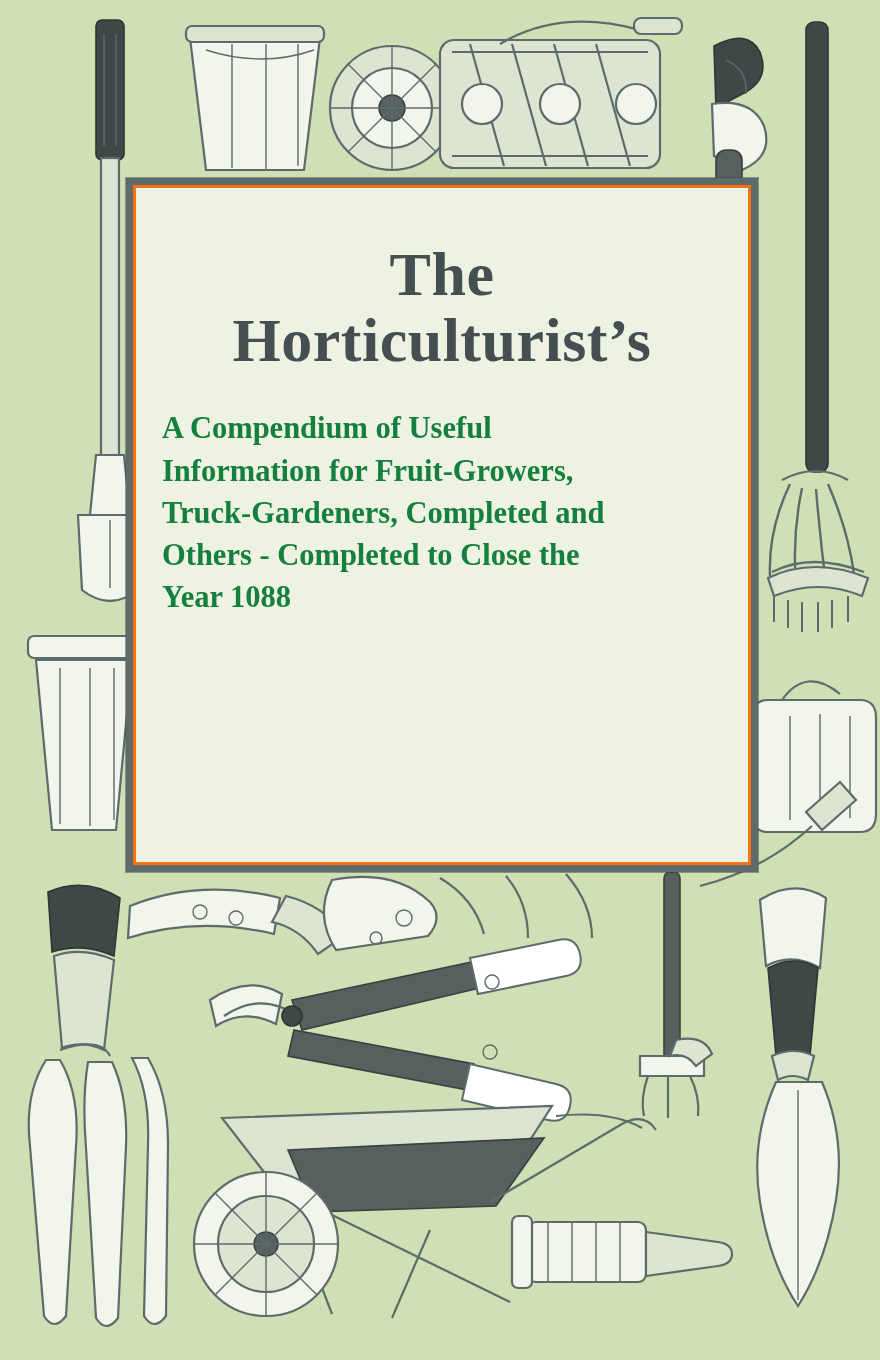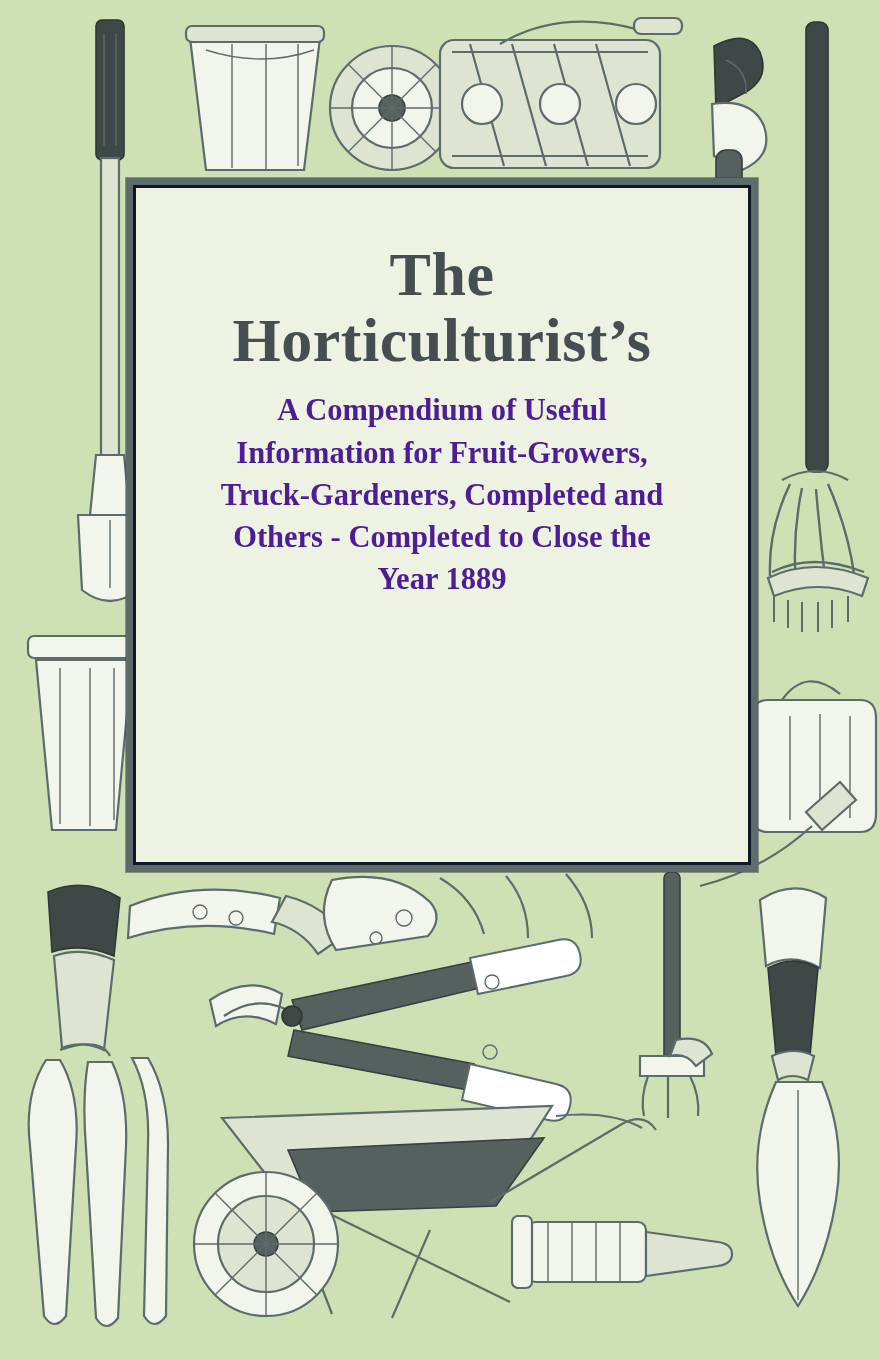--- a/index.html
+++ b/index.html
@@ -39,44 +39,44 @@
     height: 694px;
     background: #5d6b6b;
     padding: 7px;
     box-sizing: border-box;
     box-shadow: 0 0 0 1px rgba(60,70,70,.5);
   }
   #title-panel-inner {
     width: 100%;
     height: 100%;
     box-sizing: border-box;
-    border: 3px solid #0f172a;
+    border: 3px solid #f97316;
     background: #eef2e2;
     padding: 16px 26px 20px 26px;
     display: flex;
     flex-direction: column;
     align-items: center;
   }
 
   #book-title {
     margin-top: 38px;
     text-align: center;
     color: #454f52;
     font-weight: bold;
     font-size: 62px;
     line-height: 1.06;
     letter-spacing: 0.5px;
     width: 100%;
   }
   #book-title .tline { display: block; }
 
   #book-subtitle {
-    margin-top: 16px;
-    text-align: center;
-    color: #4c1d95;
+    margin-top: 34px;
+    text-align: left;
+    color: #15803d;
     font-weight: bold;
     font-size: 30.5px;
     line-height: 1.38;
     width: 100%;
   }
   #book-subtitle .sline { display: block; }
 
   #author {
     margin-top: auto;
     margin-bottom: 42px;
@@ -264,20 +264,20 @@
       <div id="book-title">
         <span class="tline">The</span>
         <span class="tline">Horticulturist’s</span>
       </div>
 
       <div id="book-subtitle">
         <span class="sline">A Compendium of Useful</span>
         <span class="sline">Information for Fruit-Growers,</span>
         <span class="sline">Truck-Gardeners, Completed and</span>
         <span class="sline">Others - Completed to Close the</span>
-        <span class="sline">Year 1889</span>
+        <span class="sline">Year 1088</span>
       </div>
 
 
     </div>
   </div>
 
 </div>
 
 </body></html>

